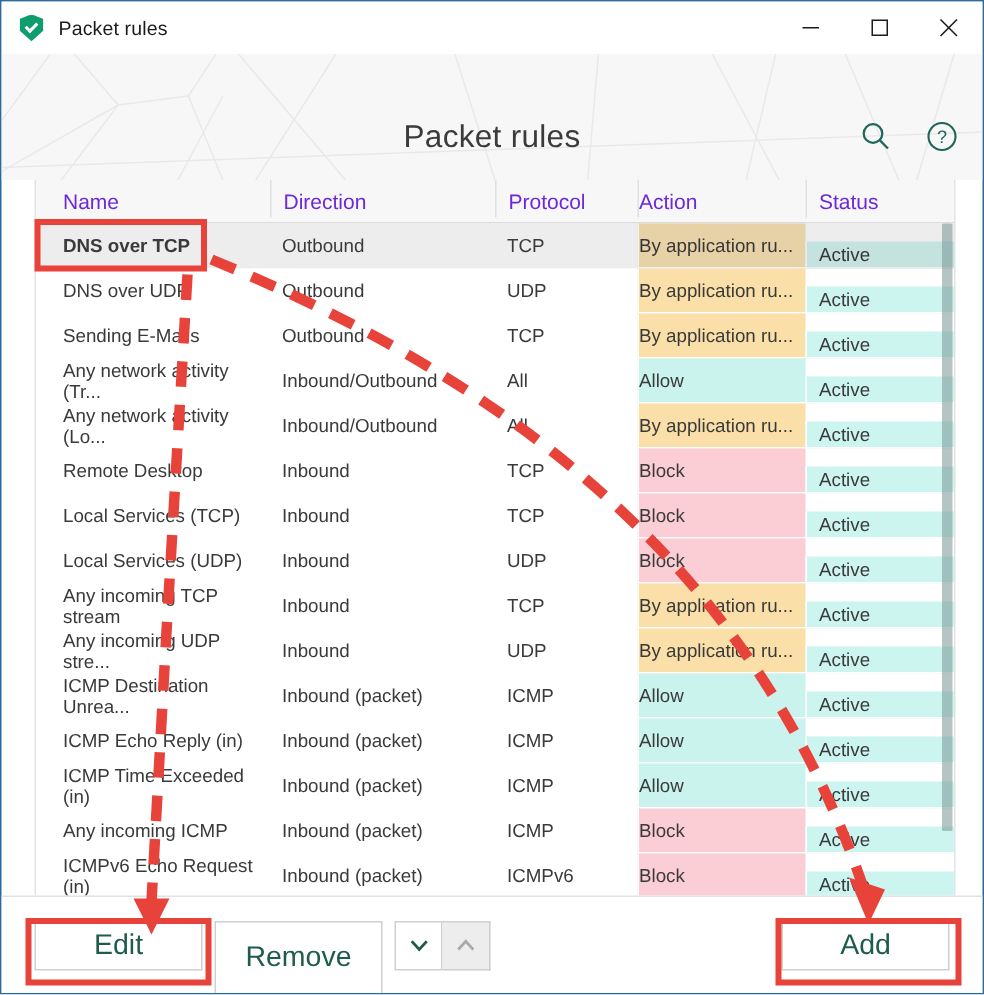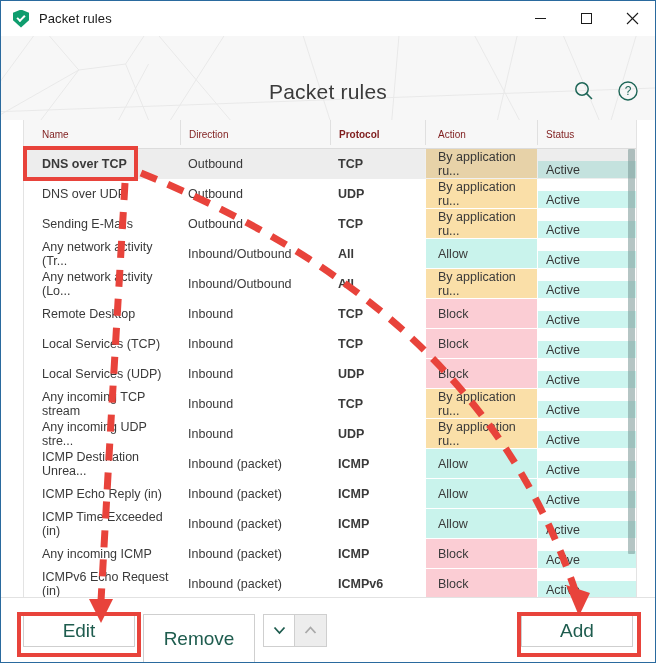--- a/index.html
+++ b/index.html
@@ -66,31 +66,31 @@
     position:absolute;left:22px;top:119px;width:612px;height:478px;
     background:#fff;overflow:hidden;
     border-left:1px solid #e3e3e3;border-right:1px solid #e3e3e3;
   }
   .thead{
     display:flex;height:28px;align-items:flex-start;
     background:#f7f7f7;
     border-bottom:1px solid #dcdcdc;
   }
   .th{
-    font-size:10px;color:#7f1d1d;padding-top:3px;
+    font-size:14px;color:#6d28d9;padding-top:3px;
     box-sizing:border-box;
     border-left:1px solid #e0e0e0;
     height:25px;
     display:flex;align-items:center;
   }
   .th:first-child{border-left:none;}
   .c-name{width:156px;padding-left:18px;}
   .c-dir{width:150px;padding-left:8px;}
-  .c-proto{width:95px;padding-left:8px;font-weight:bold;}
-  .c-act{width:112px;padding-left:12px;}
+  .c-proto{width:95px;padding-left:8px;}
+  .c-act{width:112px;padding-left:0;}
   .c-stat{width:99px;padding-left:8px;}
 
   .tbody{position:relative;}
   .trow{display:flex;height:30px;align-items:stretch;background:#fff;}
   .trow .cell{
     font-size:12.5px;color:#3a3a3a;display:flex;align-items:center;
     box-sizing:border-box;
   }
   .trow .c-name{padding-left:18px;}
   .trow.selected{background:#ededed;}

